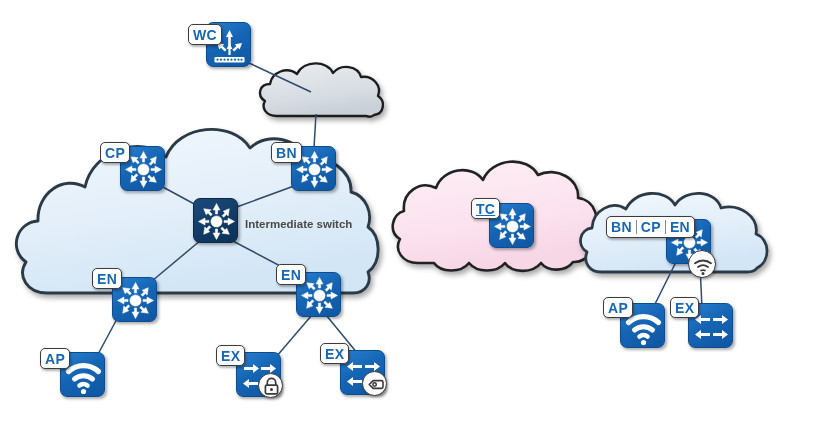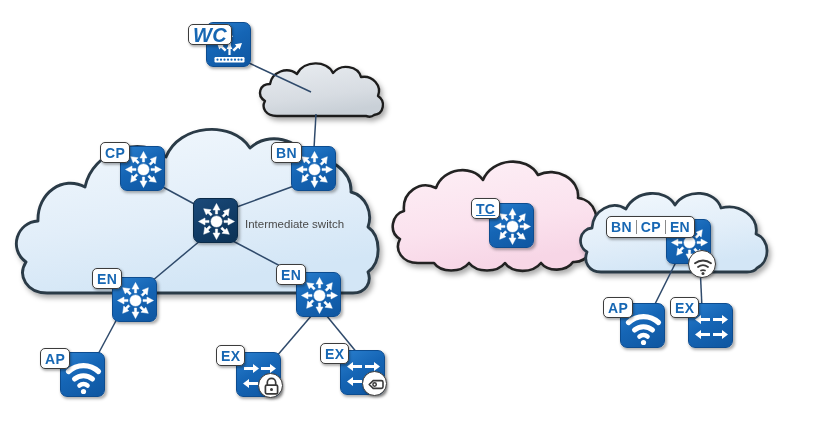--- a/index.html
+++ b/index.html
@@ -142,21 +142,21 @@
           <circle cx="14" cy="36.7" r="1.1"></circle>
         <circle cx="17.5" cy="36.7" r="1.1"></circle>
           <circle cx="21" cy="36.7" r="1.1"></circle>
         <circle cx="24.5" cy="36.7" r="1.1"></circle>
           <circle cx="28" cy="36.7" r="1.1"></circle>
         <circle cx="31.5" cy="36.7" r="1.1"></circle>
           <circle cx="34.5" cy="36.7" r="1.1"></circle>
       </g>
     </svg>
   </div>
-  <div class="tag" style="left:188px;top:24px;height:19px;font-size:20px;font-style:italic;">
+  <div class="tag" style="left:188px;top:24px;height:19px;font-size:14px;">
     <span>WC</span>
   </div>
 
   <div class="node sw" style="left:120px;top:146px;width:45px;height:45px;">
     <svg width="45" height="45">
       <g fill="#ffffff" stroke="#ffffff" stroke-width="0.5">
         <circle cx="22.5" cy="22.5" r="5.6"></circle>
         <path d="M22.5 4.5 L26 11 L23.6 11 L23.6 15 L21.4 15 L21.4 11 L19 11 Z"></path>
         <path d="M22.5 40.5 L19 34 L21.4 34 L21.4 30 L23.6 30 L23.6 34 L26 34 Z"></path>
         <path d="M4.5 22.5 L11 19 L11 21.4 L15 21.4 L15 23.6 L11 23.6 L11 26 Z"></path>
@@ -199,21 +199,21 @@
         <path d="M22.5 40.5 L19 34 L21.4 34 L21.4 30 L23.6 30 L23.6 34 L26 34 Z"></path>
         <path d="M4.5 22.5 L11 19 L11 21.4 L15 21.4 L15 23.6 L11 23.6 L11 26 Z"></path>
         <path d="M40.5 22.5 L34 26 L34 23.6 L30 23.6 L30 21.4 L34 21.4 L34 19 Z"></path>
         <path d="M9.7 9.7 L17.1 10.8 L15.4 12.5 L18.3 15.3 L16.7 16.9 L13.9 14.1 L12.2 15.8 Z"></path>
         <path d="M35.3 35.3 L27.9 34.2 L29.6 32.5 L26.7 29.7 L28.3 28.1 L31.1 30.9 L32.8 29.2 Z"></path>
         <path d="M35.3 9.7 L34.2 17.1 L32.5 15.4 L29.7 18.3 L28.1 16.7 L30.9 13.9 L29.2 12.2 Z"></path>
         <path d="M9.7 35.3 L10.8 27.9 L12.5 29.6 L15.3 26.7 L16.9 28.3 L14.1 31.1 L15.8 32.8 Z"></path>
       </g>
     </svg>
   </div>
-  <div class="caption" style="left:245px;top:218px;">Intermediate switch</div>
+  <div class="caption" style="left:245px;top:218px;font-weight:bold;">Intermediate switch</div>
 
   <div class="node sw" style="left:112px;top:277px;width:45px;height:45px;">
     <svg width="45" height="45">
       <g fill="#ffffff" stroke="#ffffff" stroke-width="0.5">
         <circle cx="22.5" cy="22.5" r="5.6"></circle>
         <path d="M22.5 4.5 L26 11 L23.6 11 L23.6 15 L21.4 15 L21.4 11 L19 11 Z"></path>
         <path d="M22.5 40.5 L19 34 L21.4 34 L21.4 30 L23.6 30 L23.6 34 L26 34 Z"></path>
         <path d="M4.5 22.5 L11 19 L11 21.4 L15 21.4 L15 23.6 L11 23.6 L11 26 Z"></path>
         <path d="M40.5 22.5 L34 26 L34 23.6 L30 23.6 L30 21.4 L34 21.4 L34 19 Z"></path>
         <path d="M9.7 9.7 L17.1 10.8 L15.4 12.5 L18.3 15.3 L16.7 16.9 L13.9 14.1 L12.2 15.8 Z"></path>

